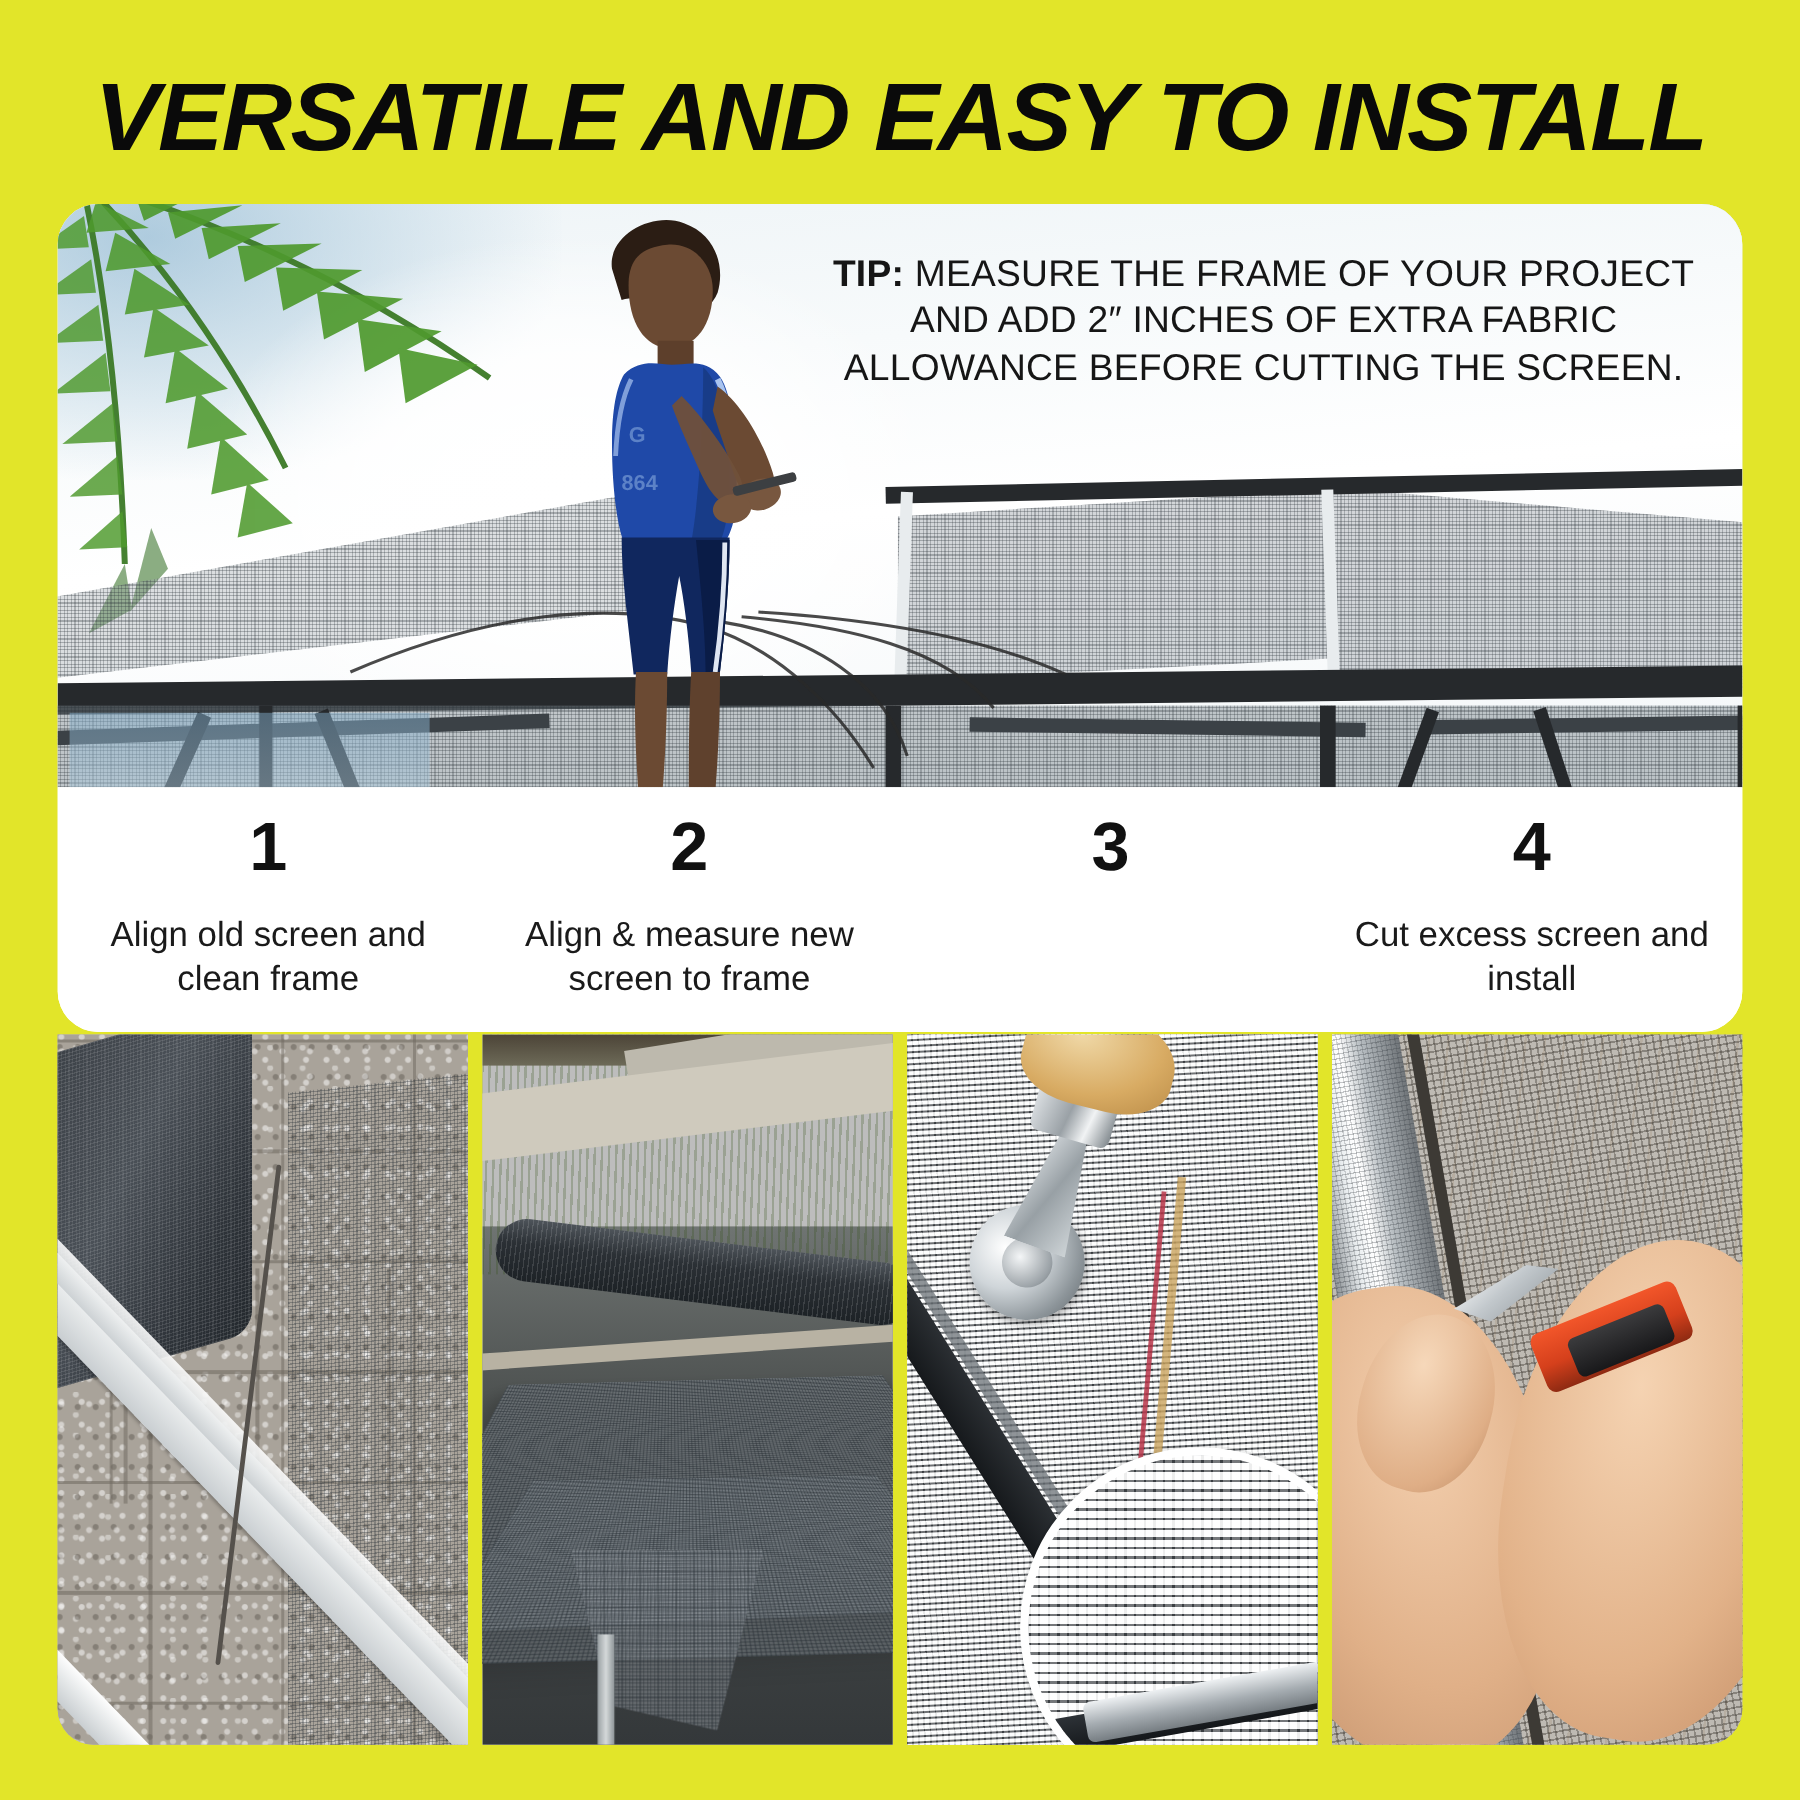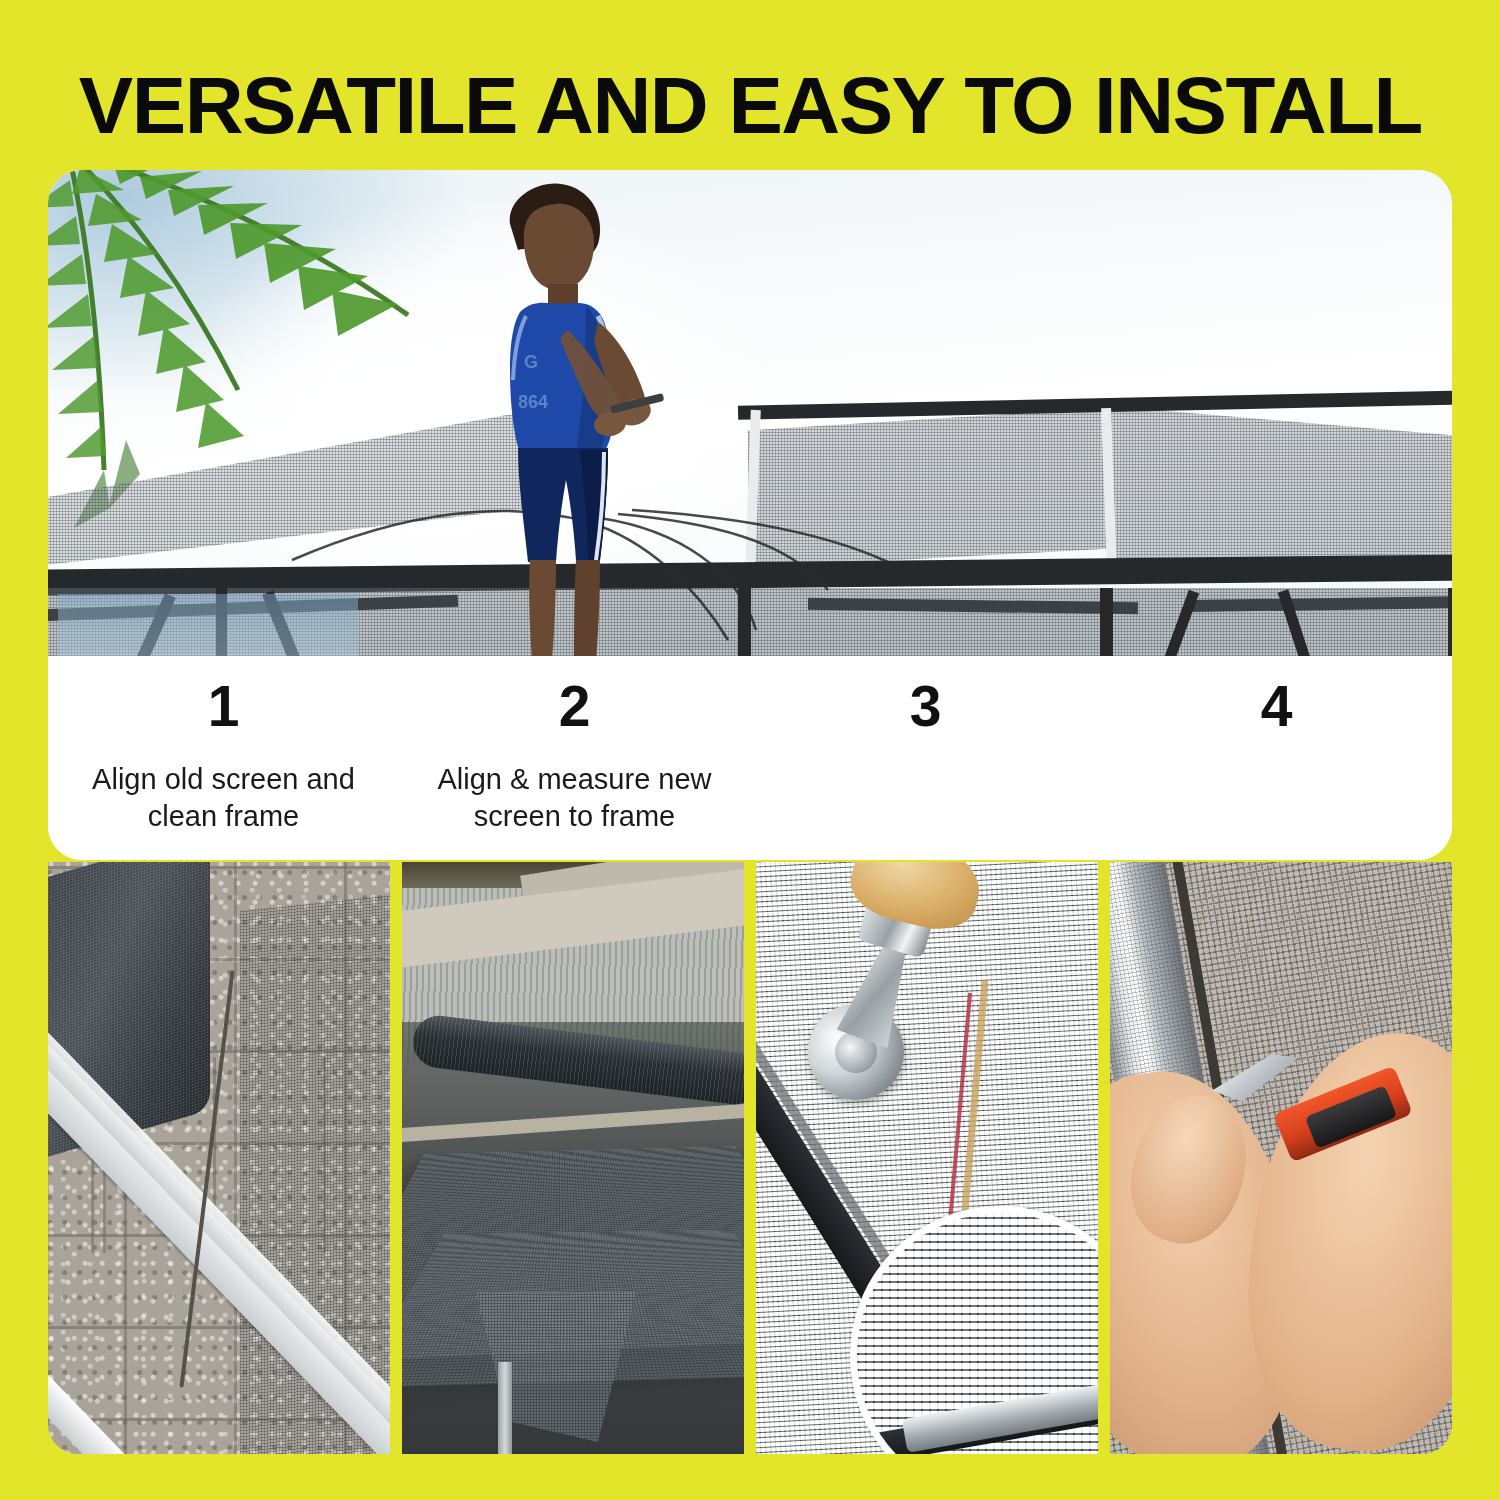--- a/index.html
+++ b/index.html
@@ -13,24 +13,26 @@
   body {
     background: #e2e529;
     font-family: "Liberation Sans", sans-serif;
     position: relative;
   }
 
   
   .headline-wrap {
     position: absolute;
     left: 0; right: 0;
-    top: 66px;
+    top: 54px;
     height: 88px;
     display: flex;
+    align-items: center;
     justify-content: center;
+    font-style: italic;
   }
   .headline {
     font-family: "Liberation Sans", sans-serif;
     font-weight: 700;
     font-size: 80px;
     letter-spacing: -1.5px;
     line-height: 1;
     color: #0a0a0a;
     white-space: nowrap;
     transform: scaleX(1.02);
@@ -578,40 +580,45 @@
       <path d="M70 268 L160 268 C160 306 156 348 152 380 L128 380 C126 350 122 320 118 300
                C114 322 110 352 108 382 L80 382 C76 344 70 302 70 268 Z" fill="#10275e"></path>
       <path d="M132 270 C136 310 140 350 140 380 L152 380 C156 346 160 306 160 270 Z" fill="#0a1c47"></path>
 
       <path d="M156 272 C156 312 152 352 148 380" stroke="#dfe6f2" stroke-width="4" fill="none"></path>
 
       <path d="M82 380 L108 380 C108 420 106 456 104 480 L84 480 C82 452 80 414 82 380 Z" fill="#6b4a33"></path>
       <path d="M128 380 L152 380 C152 420 150 456 148 480 L126 480 C126 450 126 414 128 380 Z" fill="#5f412d"></path>
     </svg>
 
+    <div class="tip">
+      <b>TIP:</b>
+      <span>MEASURE THE FRAME OF YOUR PROJECT AND ADD 2″ INCHES OF EXTRA FABRIC ALLOWANCE BEFORE CUTTING THE SCREEN.</span>
+    </div>
   </div>
 
   <div class="steps">
 
     <div class="step">
       <div class="step-num">1</div>
       <div class="step-text">Align old screen and clean frame</div>
     </div>
 
     <div class="step">
       <div class="step-num">2</div>
       <div class="step-text">Align &amp; measure new screen to frame</div>
     </div>
 
     <div class="step">
       <div class="step-num">3</div>
     </div>
 
     <div class="step">
       <div class="step-num">4</div>
+      <div class="step-text">Cut excess screen and install</div>
     </div>
 
   </div>
 </div>
 
 <div class="photo-row">
 
   <div class="photo first">
     <div class="pavers"></div>
     <div class="paver-offset"></div>

